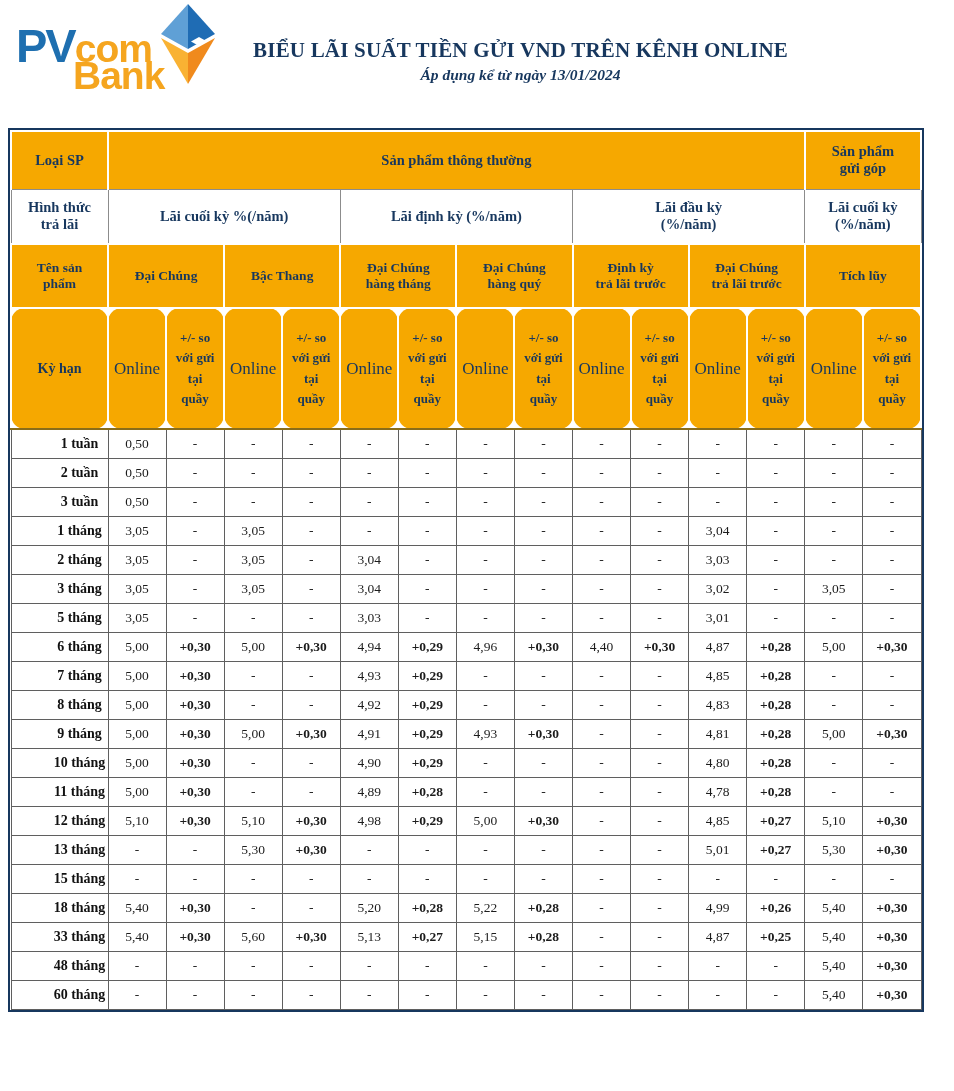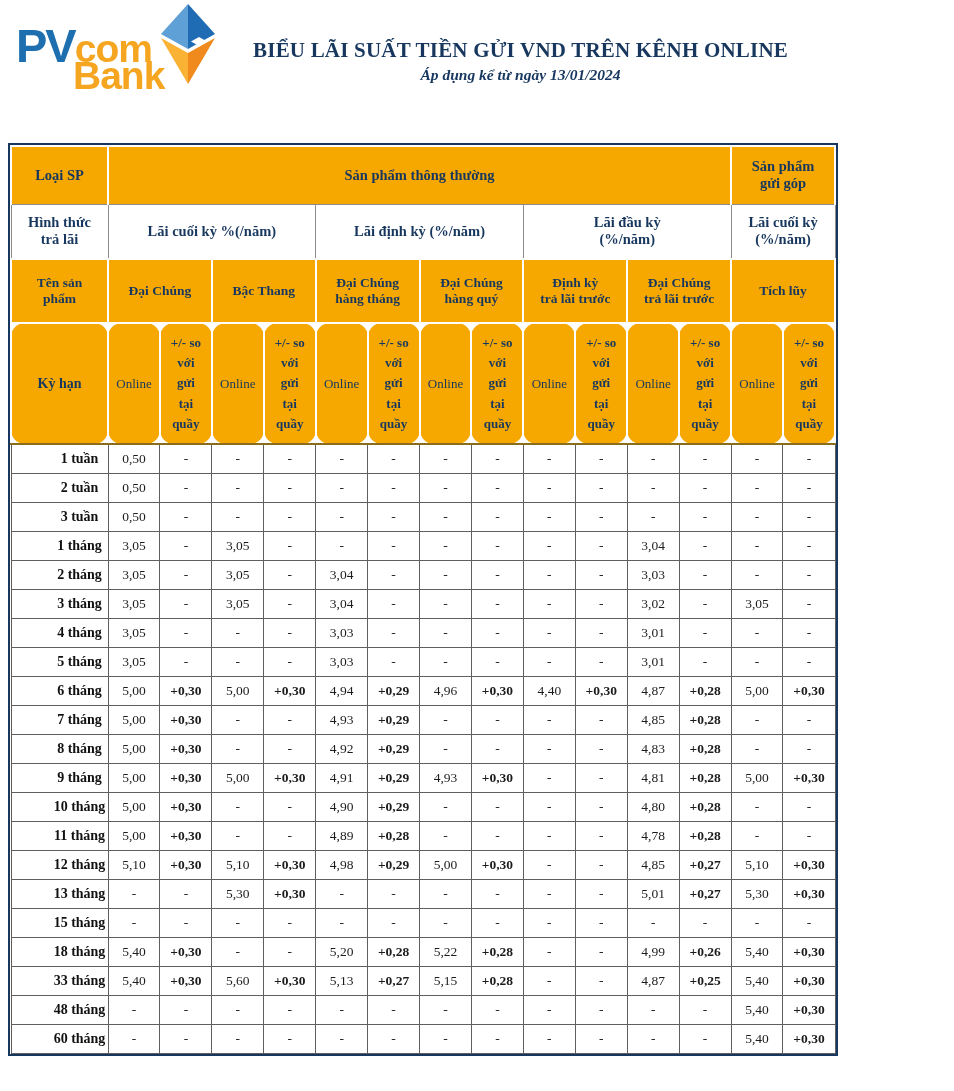--- a/index.html
+++ b/index.html
@@ -14,34 +14,34 @@
   .lg-pv  { font-family:"Liberation Sans", sans-serif; font-weight:bold; font-size:47px; color:#1E6FB0; letter-spacing:-2px; }
   .lg-com { font-family:"Liberation Sans", sans-serif; font-weight:bold; font-size:39px; color:#F5A51F; letter-spacing:-1px; }
   .lg-bank { position:absolute; left:57px; top:50px; font-family:"Liberation Sans", sans-serif;
              font-weight:bold; font-size:39px; color:#F5A51F; letter-spacing:-1px; z-index:2; }
   .lg-diamond { position:absolute; left:142px; top:0; z-index:1; }
   .titles { position:absolute; left:228px; top:38px; width:585px; text-align:center; color:#17375E; }
   .titles h1 { margin:0; font-size:21px; font-weight:bold; letter-spacing:.2px; }
   .subtitle { margin-top:3px; font-size:15.5px; font-weight:bold; font-style:italic; }
 
   
-  .table-wrap { position:absolute; left:8px; top:128px; width:830px;
-                border:2px solid #17375E; background:#fff;margin-top:15px; }
+  .table-wrap { position:absolute; left:8px; top:128px; width:916px;
+                border:2px solid #17375E; background:#fff; }
   table { width:100%; border-collapse:collapse; table-layout:fixed; }
   col.c-term { width:97px; }
   th, td { text-align:center; vertical-align:middle; padding:0 2px; white-space:pre-line; }
   th.y { background:#F6A800; color:#17375E; font-weight:bold; font-size:13.5px;
          border-left:2px solid #fff; border-right:2px solid #fff;
          border-top:2px solid #fff; border-bottom:2px solid #fff; }
   tr.r1 th { height:58px; font-size:14.5px; border-bottom:1px solid #8c8c8c; }
   tr.r2 th { height:55px; background:#fff; color:#17375E; font-weight:bold;
              font-size:14.5px; border:1px solid #8c8c8c; }
   tr.r3 th { height:64px; }
   tr.r4 th { height:121px; border-bottom:2px solid #8a6d1a;border-radius:14px; }
-  tr.r4 th.on { font-weight:normal; font-size:13px; }
+  tr.r4 th.on { font-weight:normal; font-size:17px; }
   tr.r4 th.dl { font-size:13px; line-height:1.55; padding:0 8px; }
   tr.r4 th.kh { font-size:14px; }
   tbody td { border:1px solid #5f5f5f; height:29px; font-size:13.5px; color:#1c1c1c; background:#fff; }
   tbody td.term { font-weight:bold; font-size:14px; color:#111;padding-left:42px; }
   tbody td.bd { font-weight:bold; }
 </style>
 </head>
 <body>
 
 <div>
@@ -231,37 +231,20 @@
             <td>-</td>
             <td>-</td>
             <td>-</td>
             <td>-</td>
             <td>3,02</td>
             <td>-</td>
             <td>3,05</td>
             <td>-</td>
           </tr>
           <tr>
-            <td class="term">4 tháng</td>
-            <td>3,05</td>
-            <td>-</td>
-            <td>-</td>
-            <td>-</td>
-            <td>3,03</td>
-            <td>-</td>
-            <td>-</td>
-            <td>-</td>
-            <td>-</td>
-            <td>-</td>
-            <td>3,01</td>
-            <td>-</td>
-            <td>-</td>
-            <td>-</td>
-          </tr>
-          <tr>
             <td class="term">5 tháng</td>
             <td>3,05</td>
             <td>-</td>
             <td>-</td>
             <td>-</td>
             <td>3,03</td>
             <td>-</td>
             <td>-</td>
             <td>-</td>
             <td>-</td>

